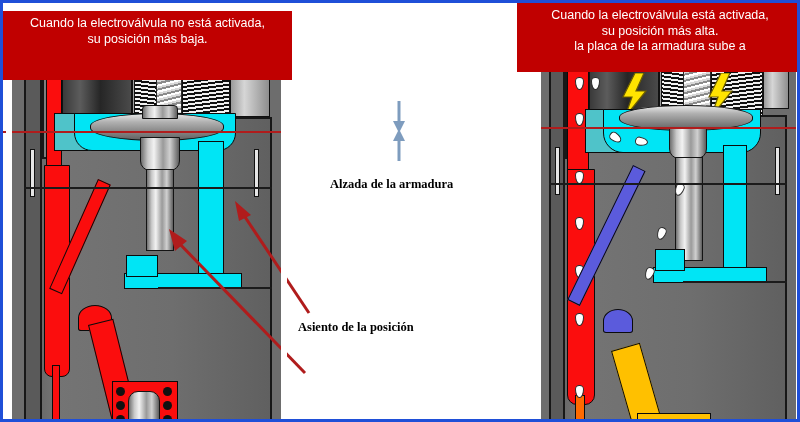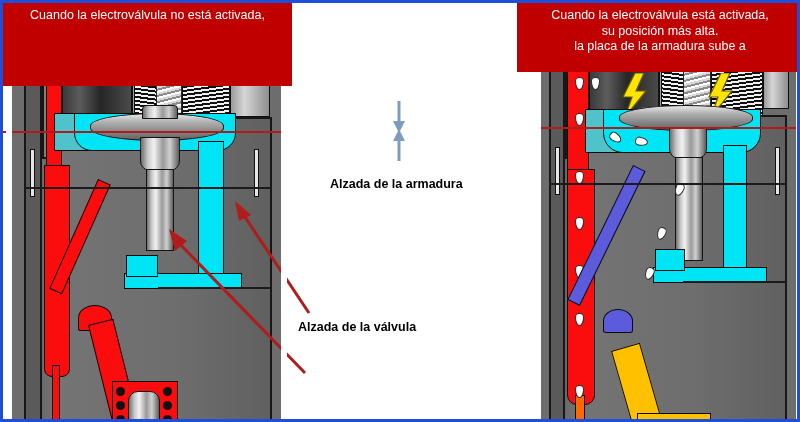--- a/index.html
+++ b/index.html
@@ -20,21 +20,21 @@
     background:#c00000;
     color:#ffffff;
     text-align:center;
     font-size:12.5px;
     line-height:15.5px;
     z-index:40;
     padding:5px 6px 6px 6px;
     box-sizing:border-box;
   }
   .caption span{display:block;white-space:nowrap;}
-  #caption-left{left:0px;top:0px;width:289px;height:83px;}
+  #caption-left{left:0px;top:8px;width:289px;height:69px;}
   #caption-right{left:514px;top:0px;width:286px;height:69px;}
 
   
   .panel{
     position:absolute;
     overflow:hidden;
     background:#6d6d6d;
   }
   #panel-left{left:3px;top:66px;width:281px;height:353px;}
   #panel-right{left:524px;top:66px;width:273px;height:353px;}
@@ -146,34 +146,36 @@
 
   #lift-arrow{position:absolute;left:386px;top:98px;width:20px;height:60px;z-index:25;}
 
   .callout-label{
     position:absolute;
     color:#000000;
     font-weight:bold;
     font-size:12.5px;
     white-space:nowrap;
     z-index:26;
+    font-family:Liberation Serif, serif;
   }
   #label-alzada{left:327px;top:174px;}
   #label-asiento{left:295px;top:317px;}
   #label-nucleo{left:288px;top:374px;}
 
   .pointer{position:absolute;z-index:24;}
 </style>
 </head>
 <body>
 
 <div id="stage">
 
   <div id="caption-left" class="caption">
     <span>Cuando la electroválvula no está activada,</span>
+    <span>su posición más baja.</span>
   </div>
 
   <div id="caption-right" class="caption">
     <span>Cuando la electroválvula está activada,</span>
     <span>su posición más alta.</span>
     <span>la placa de la armadura sube a</span>
   </div>
 
   <div id="panel-left" class="panel">
 
@@ -308,21 +310,21 @@
   <div id="lift-arrow">
     <svg viewBox="0 0 20 60" width="20" height="60">
       <line x1="10" y1="0" x2="10" y2="28" stroke="#7e9cbe" stroke-width="3"></line>
       <polygon points="10,32 4,20 16,20" fill="#7e9cbe"></polygon>
       <line x1="10" y1="60" x2="10" y2="34" stroke="#7e9cbe" stroke-width="3"></line>
       <polygon points="10,28 4,40 16,40" fill="#7e9cbe"></polygon>
     </svg>
   </div>
 
   <div id="label-alzada" class="callout-label">Alzada de la armadura</div>
-  <div id="label-asiento" class="callout-label">Alzada de la válvula</div>
+  <div id="label-asiento" class="callout-label">Asiento de la posición</div>
 
   <div class="pointer" style="left:224px;top:196px;width:86px;height:118px;">
     <svg viewBox="0 0 86 118" width="86" height="118">
       <line x1="82" y1="114" x2="14" y2="12" stroke="#b01c1c" stroke-width="3"></line>
       <polygon points="8,2 24,16 12,22" fill="#b01c1c"></polygon>
     </svg>
   </div>
   <div class="pointer" style="left:158px;top:224px;width:148px;height:150px;">
     <svg viewBox="0 0 148 150" width="148" height="150">
       <line x1="144" y1="146" x2="14" y2="12" stroke="#b01c1c" stroke-width="3"></line>

